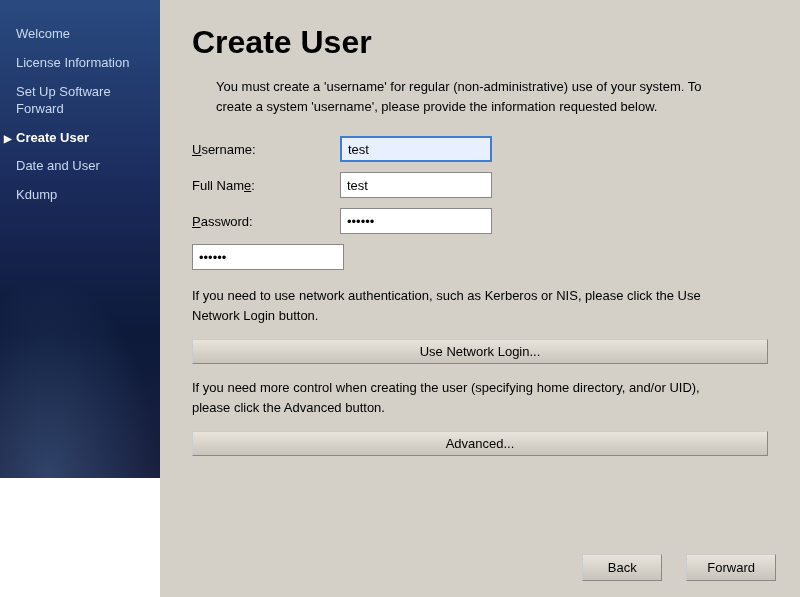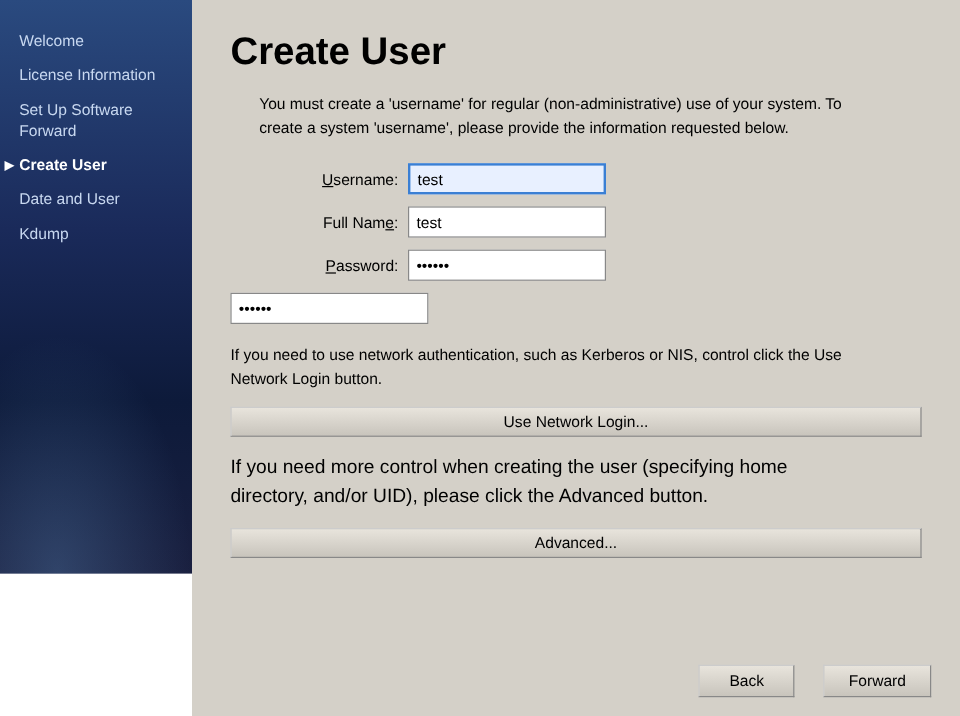--- a/index.html
+++ b/index.html
@@ -92,27 +92,26 @@
     }
 
     .form-row {
       display: flex;
       align-items: center;
       gap: 8px;
     }
 
     .form-label {
       width: 140px;
-      text-align: right;
       font-size: 13px;
       color: #000;
     }
 
     .form-input {
-      width: 165px;
+      width: 152px;
       height: 26px;
       border: 1px solid #888;
       background: #fff;
       padding: 2px 6px;
       font-size: 13px;
       outline: none;
     }
 
     .form-input.focused {
       border: 2px solid #3a7fd4;
@@ -121,21 +120,21 @@
 
     .network-note {
       font-size: 13px;
       color: #000;
       line-height: 1.5;
       margin-bottom: 14px;
       max-width: 520px;
     }
 
     .advanced-note {
-      font-size: 16px;
+      font-size: 13px;
       color: #000;
       line-height: 1.5;
       margin-bottom: 14px;
       max-width: 520px;
     }
 
     .action-button {
       display: inline-block;
       padding: 4px 12px;
       background: linear-gradient(180deg, #e8e4dc 0%, #c8c4bc 100%);
@@ -203,21 +202,21 @@
     </div>
     <div class="form-row">
       <label class="form-label"><u>P</u>assword:</label>
       <input class="form-input" type="password" value="123456" style="">
     </div>
     <div class="form-row">
       <input class="form-input" type="password" value="123456" style="">
     </div>
   </div>
 
-  <p class="network-note">If you need to use network authentication, such as Kerberos or NIS, control click the Use Network Login button.</p>
+  <p class="network-note">If you need to use network authentication, such as Kerberos or NIS, please click the Use Network Login button.</p>
 
   <button class="action-button">Use Network Login...</button>
 
   <p class="advanced-note">If you need more control when creating the user (specifying home directory, and/or UID), please click the Advanced button.</p>
 
   <button class="action-button">Advanced...</button>
 
   <div class="bottom-bar">
     <button class="nav-button">Back</button>
     <button class="nav-button">Forward</button>

